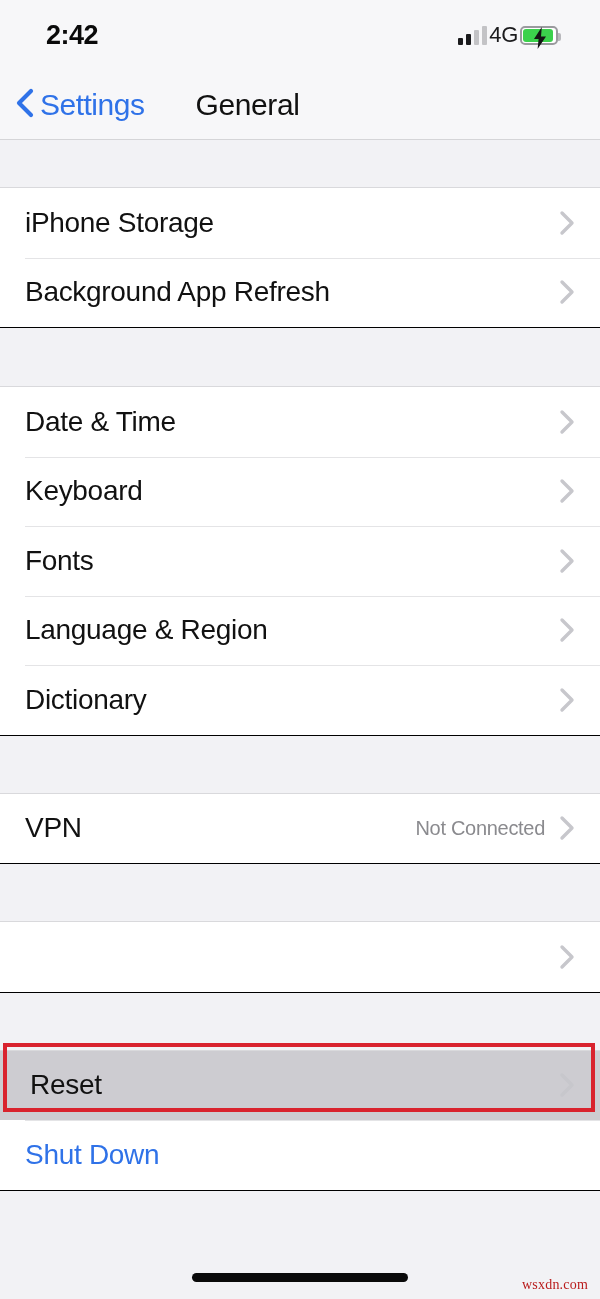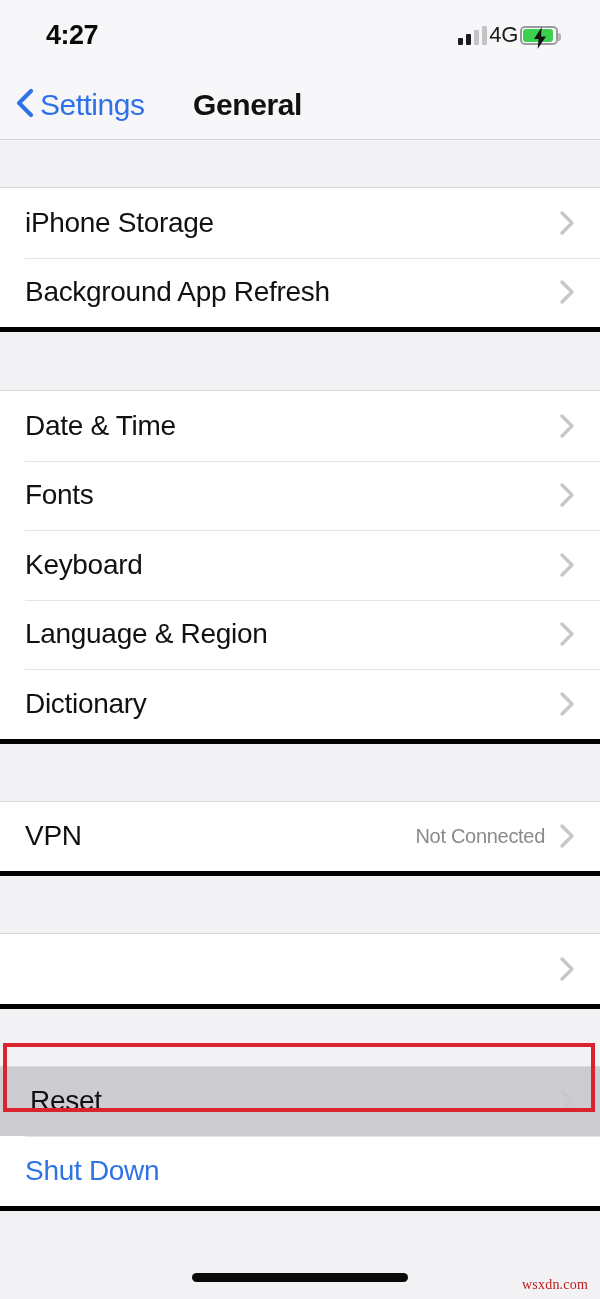--- a/index.html
+++ b/index.html
@@ -75,35 +75,35 @@
     width:20px; height:30px;
     display:block;
   }
   .back-label {
     font-size:30px; color:#2f72e8; letter-spacing:-0.5px;
   }
   .nav-title {
     position:absolute; left:0; top:50%; width:495px;
     transform:translateY(-50%);
     text-align:center;
-    font-size:30px; font-weight:bold; color:#111;
+    font-size:30px; font-weight:normal; color:#111;
     letter-spacing:-0.4px;
   }
 
   
   .content {
     position:absolute; top:141px; left:0;
     width:600px; height:1158px;
     background:#f2f2f5;
   }
   .gap { width:600px; background:#f2f2f5; }
   .group {
     width:600px; background:#ffffff;
     border-top:1px solid #d9d9dc;
-    border-bottom:5px solid #000000;
+    border-bottom:1px solid #000000;
   }
   .row {
     position:relative;
     width:600px; height:69.5px;
     display:flex; align-items:center;
     padding:0 25px;
     background:#ffffff;
     cursor:pointer;
   }
   .row + .row::before {
@@ -154,21 +154,21 @@
     letter-spacing:0.2px;
     text-align:center;
   }
 </style>
 </head>
 <body>
 
 <div id="screen">
 
   <div class="statusbar">
-    <div class="status-time">4:27</div>
+    <div class="status-time">2:42</div>
     <div class="status-right">
       <div class="signal">
         <i></i>
           <i></i>
           <i></i>
           <i></i>
       </div>
       <div class="netlabel">4G</div>
       <div class="battery">
         <div class="fill"></div>
@@ -217,29 +217,29 @@
       <div class="group">
         <div class="row">
           <div class="row-label">Date &amp; Time</div>
           <div class="row-right">
             <span class="chev"><svg width="16" height="26" viewBox="0 0 16 26" aria-hidden="true">
                 <path d="M3 3l10 10L3 23" fill="none" stroke="#c7c7cc" stroke-width="3.4" stroke-linecap="round" stroke-linejoin="round"></path>
               </svg></span>
           </div>
         </div>
         <div class="row">
+          <div class="row-label">Keyboard</div>
+          <div class="row-right">
+            <span class="chev"><svg width="16" height="26" viewBox="0 0 16 26" aria-hidden="true">
+                <path d="M3 3l10 10L3 23" fill="none" stroke="#c7c7cc" stroke-width="3.4" stroke-linecap="round" stroke-linejoin="round"></path>
+              </svg></span>
+          </div>
+        </div>
+        <div class="row">
           <div class="row-label">Fonts</div>
-          <div class="row-right">
-            <span class="chev"><svg width="16" height="26" viewBox="0 0 16 26" aria-hidden="true">
-                <path d="M3 3l10 10L3 23" fill="none" stroke="#c7c7cc" stroke-width="3.4" stroke-linecap="round" stroke-linejoin="round"></path>
-              </svg></span>
-          </div>
-        </div>
-        <div class="row">
-          <div class="row-label">Keyboard</div>
           <div class="row-right">
             <span class="chev"><svg width="16" height="26" viewBox="0 0 16 26" aria-hidden="true">
                 <path d="M3 3l10 10L3 23" fill="none" stroke="#c7c7cc" stroke-width="3.4" stroke-linecap="round" stroke-linejoin="round"></path>
               </svg></span>
           </div>
         </div>
         <div class="row">
           <div class="row-label">Language &amp; Region</div>
           <div class="row-right">
             <span class="chev"><svg width="16" height="26" viewBox="0 0 16 26" aria-hidden="true">

